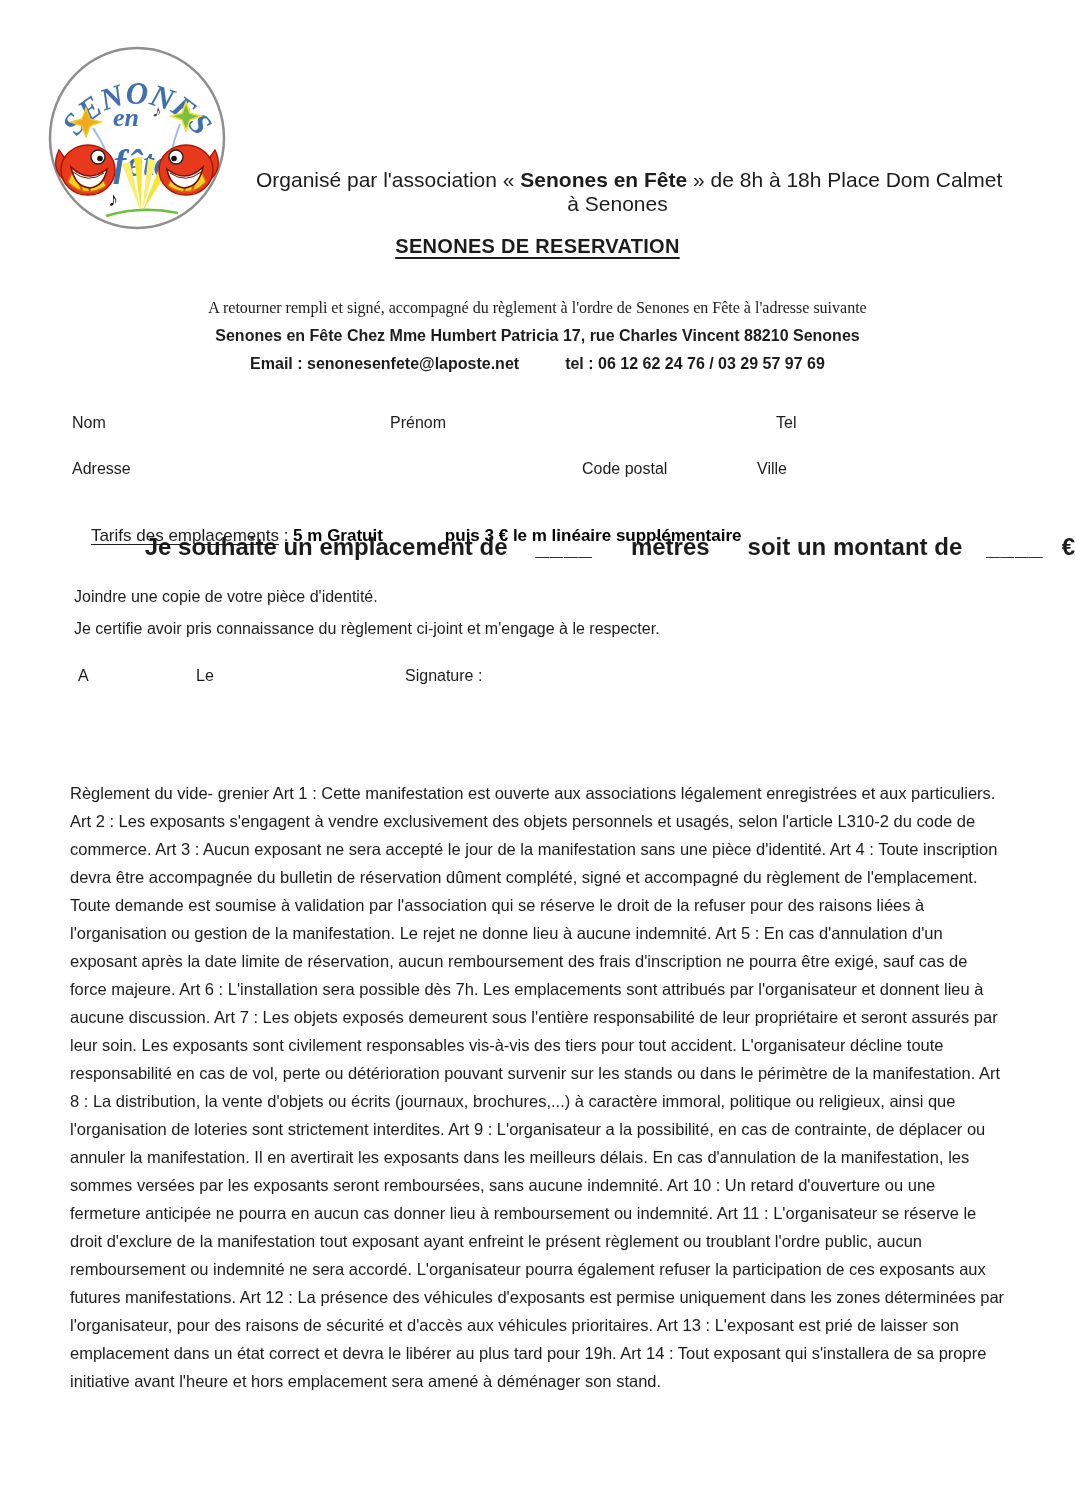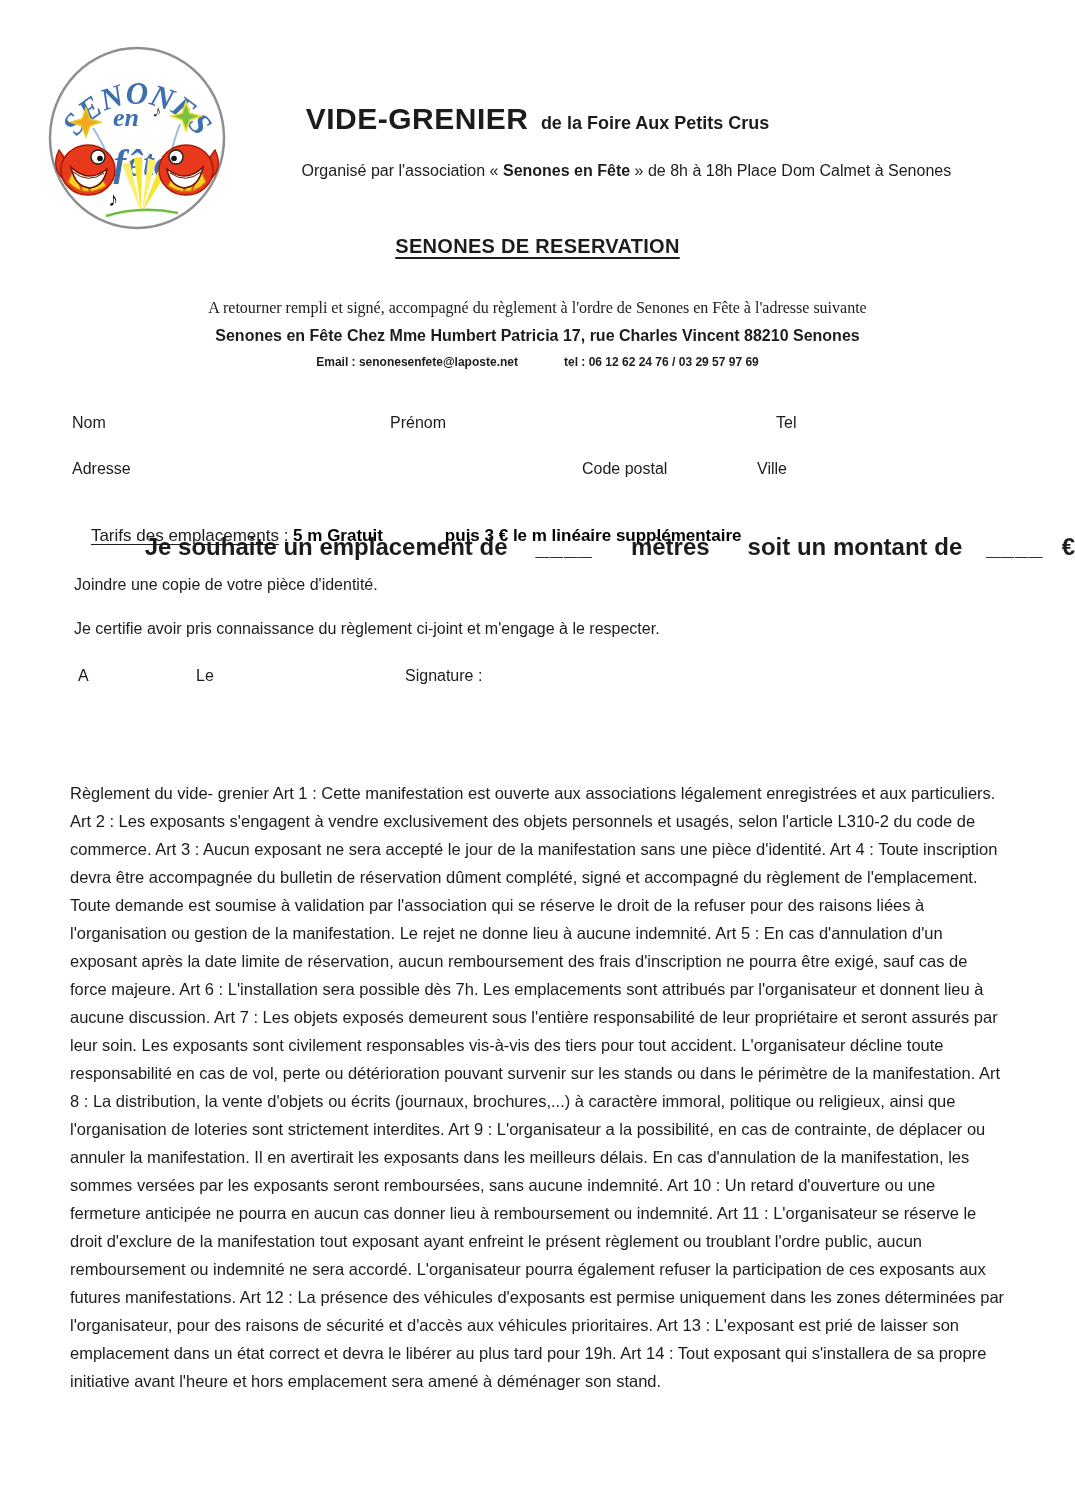--- a/index.html
+++ b/index.html
@@ -14,29 +14,29 @@
   }
   .abs{position:absolute;}
   .center-line{left:0;right:0;text-align:center;}
   .pre{white-space:pre-wrap;}
 
   
   .logo-wrap{left:46px;top:44px;width:182px;height:188px;}
   .title-line{top:102px;font-weight:bold;}
   .title-main{font-size:30px;letter-spacing:0.5px;}
   .title-sub{font-size:18px;margin-left:8px;}
-  .subtitle{top:144px;left:230px;right:70px;text-align:center;font-size:16px;}
+  .subtitle{top:144px;left:230px;right:70px;text-align:center;font-size:21px;}
   .subtitle .b{font-weight:bold;}
 
   .section-title{top:235px;font-size:20px;font-weight:bold;letter-spacing:0.3px;}
   .section-title span{text-decoration:underline;text-underline-offset:4px;}
 
   .intro1{top:299px;font-size:16px;font-family:Liberation Serif, serif;}
   .intro2{top:327px;font-size:16px;font-weight:bold;}
-  .intro3{top:355px;font-size:12px;font-weight:bold;}
+  .intro3{top:355px;font-size:16px;font-weight:bold;}
   .intro3 .gap{display:inline-block;width:46px;}
 
   
   .lbl{font-size:16px;}
   .row-nom{top:414px;}
   .row-adr{top:460px;}
   .x-nom{left:72px;}
   .x-prenom{left:390px;}
   .x-tel{left:776px;}
   .x-adresse{left:72px;}
@@ -49,21 +49,21 @@
   .tarifs .red{color:#000000;font-weight:bold;}
   .tarifs .gap{display:inline-block;width:62px;}
 
   
   .request{top:533px;left:0;right:0;display:flex;justify-content:flex-end;align-items:baseline;
            font-size:24px;font-weight:bold;}
   .request .blank{letter-spacing:1px;}
   .g28{width:28px;flex:0 0 auto;} .g38{width:38px;flex:0 0 auto;}
   .g24{width:24px;flex:0 0 auto;} .g18{width:18px;flex:0 0 auto;}
 
-  .note1{top:576px;left:74px;font-size:16px;}
+  .note1{top:588px;left:74px;font-size:16px;}
   .note2{top:620px;left:74px;font-size:16px;}
 
   .sig-row{top:667px;font-size:16px;}
   .x-a{left:78px;} .x-le{left:196px;} .x-sig{left:405px;}
 
   .reglement{
     top:762px;left:70px;width:938px;
     font-size:16.5px;line-height:28px;
     text-align:left;
   }
@@ -130,24 +130,20 @@
         <path d="M14 40 Q30 57 52 44 L47 33 Q32 44 18 31 Z" fill="#f8d21f" stroke="#d86f10" stroke-width="1.2"></path>
         <path d="M24 38 L28 48 M34 41 L36 50" stroke="#e25515" stroke-width="2.2" fill="none"></path>
         <circle cx="44" cy="15" r="7" fill="#ffffff" stroke="#222" stroke-width="1.4"></circle>
         <circle cx="46" cy="16.5" r="2.8" fill="#111"></circle>
         <path d="M17 25 Q34 42 53 27 Q50 44 36 46 Q21 45 17 25 Z" fill="#ffffff" stroke="#6b1406" stroke-width="1.5"></path>
         <path d="M19 30 Q34 42 50 31" stroke="#6b1406" stroke-width="1" fill="none"></path>
       </g>
     </svg>
   </div>
 
-  <div class="abs center-line title-line">
-    <span class="title-main">VIDE-GRENIER</span>
-    <span class="title-sub">de la Foire Aux Petits Crus</span>
-  </div>
 
   <div class="abs subtitle pre">
     <span>Organisé par l'association « </span><span class="b">Senones en Fête</span><span> » de 8h à 18h Place Dom Calmet à Senones</span>
   </div>
 
   <div class="abs center-line section-title">
     <span>SENONES DE RESERVATION</span>
   </div>
 
   <div class="abs center-line intro1">A retourner rempli et signé, accompagné du règlement à l'ordre de Senones en Fête à l'adresse suivante</div>

